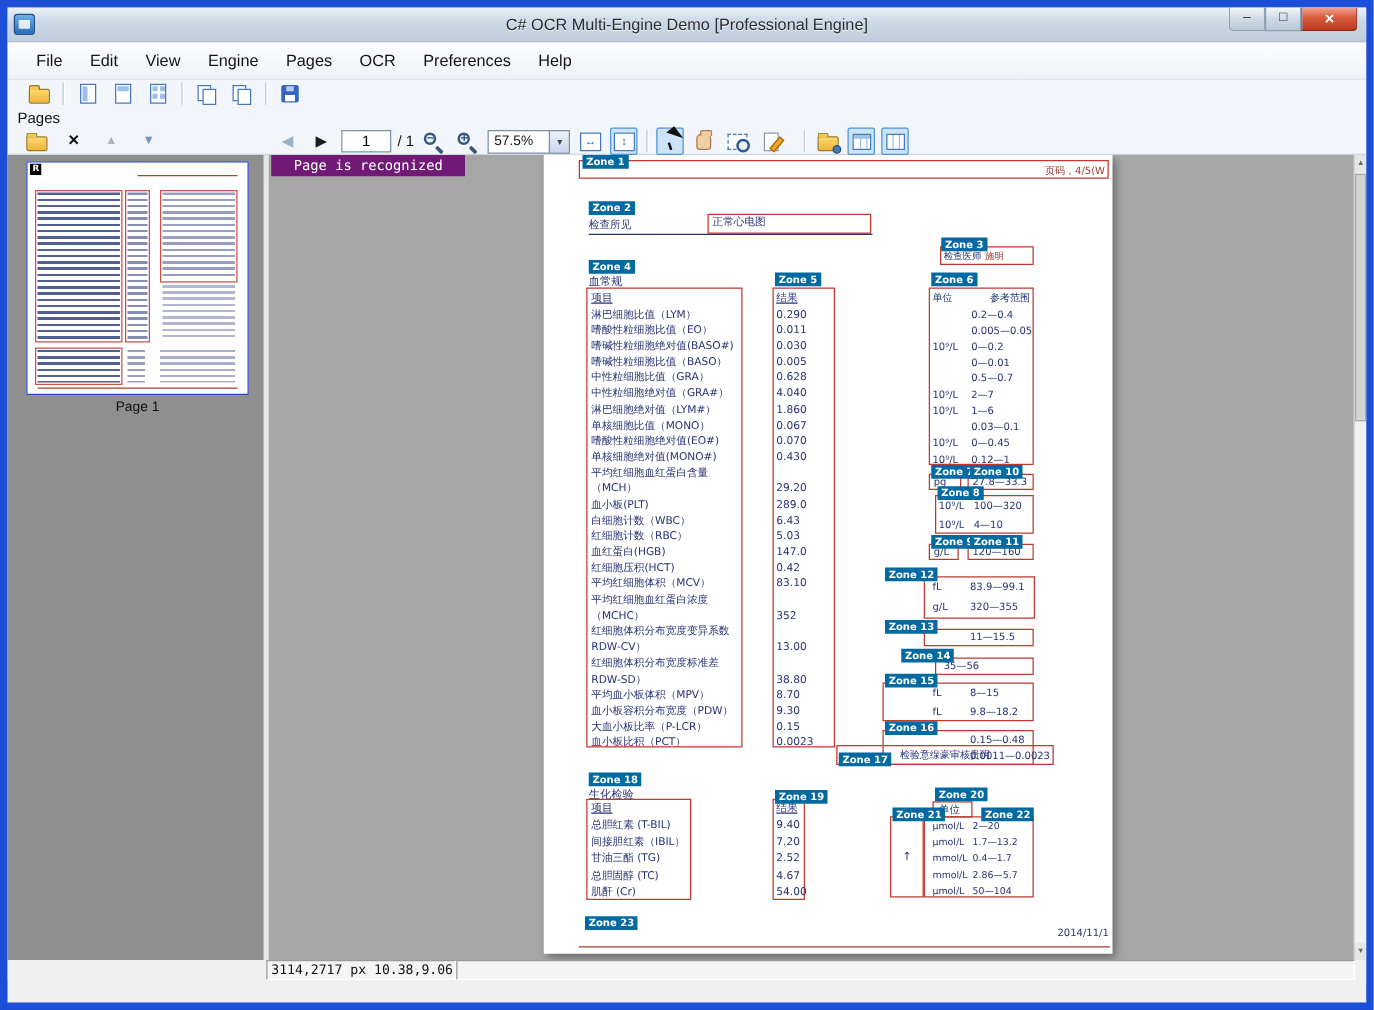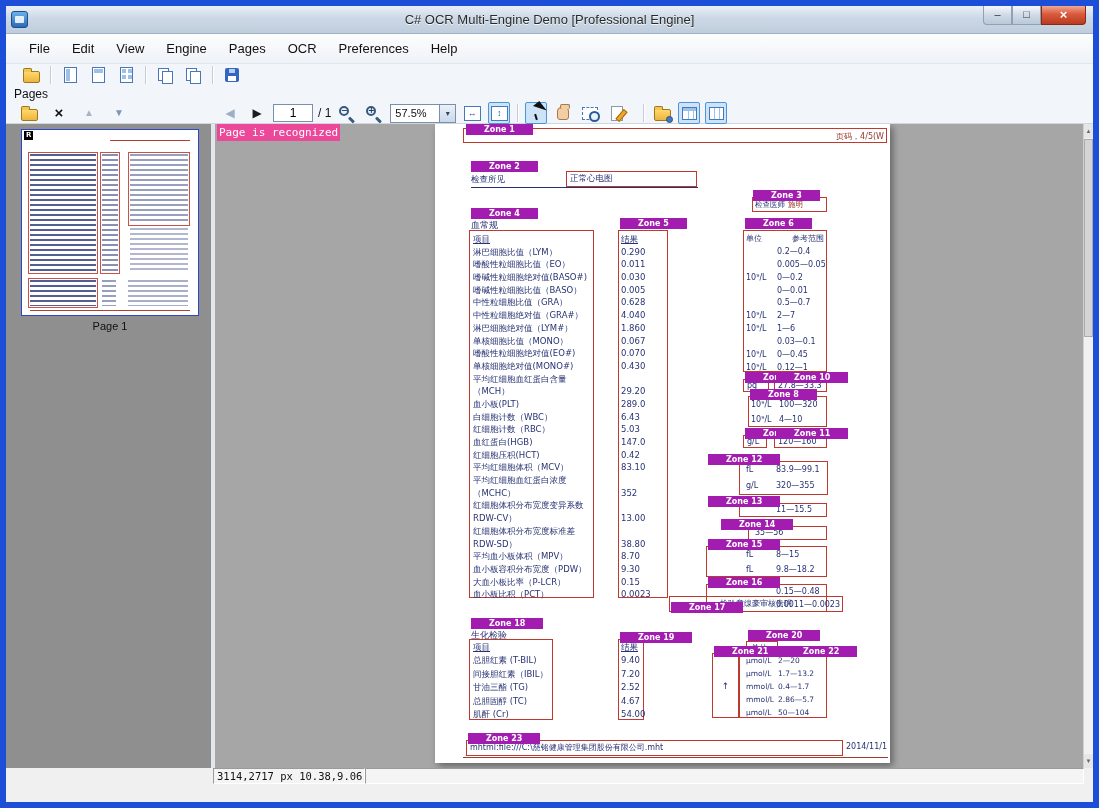--- a/index.html
+++ b/index.html
@@ -83,22 +83,22 @@
   
   .thumb{position:absolute;left:15px;top:5px;width:178px;height:187px;background:#fff;border:1px solid #2b48c8}
   .t-tag{position:absolute;left:2px;top:1px;background:#000;color:#fff;font:bold 7px/9px "DejaVu Sans",sans-serif;padding:0 2px}
   .t-line{position:absolute;border-top:1px solid #b04030}
   .t-col{position:absolute;background:repeating-linear-gradient(to bottom,rgba(40,55,120,.8) 0 2px,transparent 2px 5px)}
   .t-zone{position:absolute;border:1px solid rgba(190,50,40,.85)}
   .thumb-caption{position:absolute;left:15px;top:196px;width:178px;text-align:center;font-size:11px;color:#101010}
 
   
   .page{position:absolute;left:220px;top:0;width:455px;height:639px;background:#fff;box-shadow:3px 3px 7px rgba(0,0,0,.4);font-family:"DejaVu Sans",sans-serif}
-  .overlay-tip{position:absolute;left:2px;top:0;background:#ec4899;color:#fff;font:11px "DejaVu Sans Mono",monospace;padding:2px 2px;z-index:20;white-space:pre}
-  .zlabel{position:absolute;background:#a21caf;color:#fff;font:bold 8px/9px "DejaVu Sans",sans-serif;padding:1px 18px;white-space:nowrap;z-index:6}
+  .overlay-tip{position:absolute;left:2px;top:0;background:#701a75;color:#fff;font:11px "DejaVu Sans Mono",monospace;padding:2px 18px;z-index:20;white-space:pre}
+  .zlabel{position:absolute;background:#0369a1;color:#fff;font:bold 8px/9px "DejaVu Sans",sans-serif;padding:1px 3px;white-space:nowrap;z-index:6}
   .zbox{position:absolute;border:1px solid #c0392f}
   .dtext{position:absolute;font-size:8.5px;color:#273272;white-space:nowrap}
   .ul{}
   .maroon{color:#97382a}
   .hline{position:absolute;height:1px;background:#273272}
   .rline{position:absolute;border-top:1px solid #a03a2c}
   .pgno{position:absolute;right:2px;top:2px;font-size:8px;color:#97382a;white-space:nowrap}
   .tline{white-space:nowrap;color:#273272;font-size:8.5px;overflow:visible}
   .z45 .tline{height:12.7px;line-height:12.7px}
   .z1819 .tline{height:13.4px;line-height:13.4px}
@@ -586,23 +586,20 @@
                 <span class="r">2.86—5.7</span>
               </div>
               <div class="trow">
                 <span class="u">μmol/L</span>
                 <span class="r">50—104</span>
               </div>
             </div>
         </div>
 
         <span class="zlabel" style="left:33px;top:609px">Zone 23</span>
-        <div class="zbox" style="left:31px;top:616px;width:377px;height:16px">
-          <span class="smalltxt ul" style="line-height:14px">mhtml:file:///C:\慈铭健康管理集团股份有限公司.mht</span>
-        </div>
         <span class="dtext" style="left:411px;top:618px;font-size:8px">2014/11/1</span>
         <div class="rline" style="left:28px;top:633px;width:425px"></div>
 
       </div>
 
       <div class="v-scroll">
         <div class="arr top">▲</div>
         <div class="vthumb"></div>
         <div class="arr bot">▼</div>
       </div>

